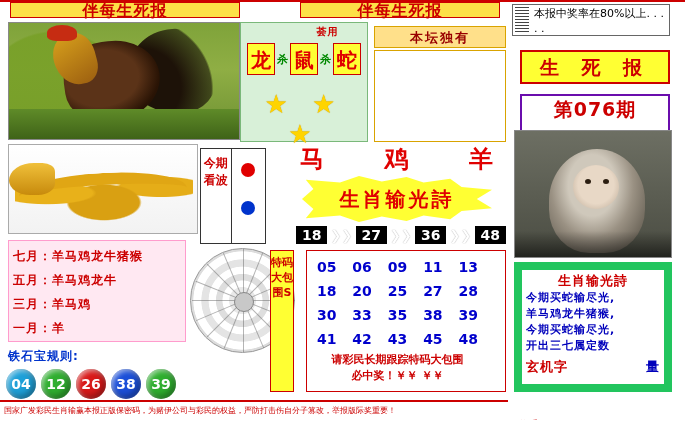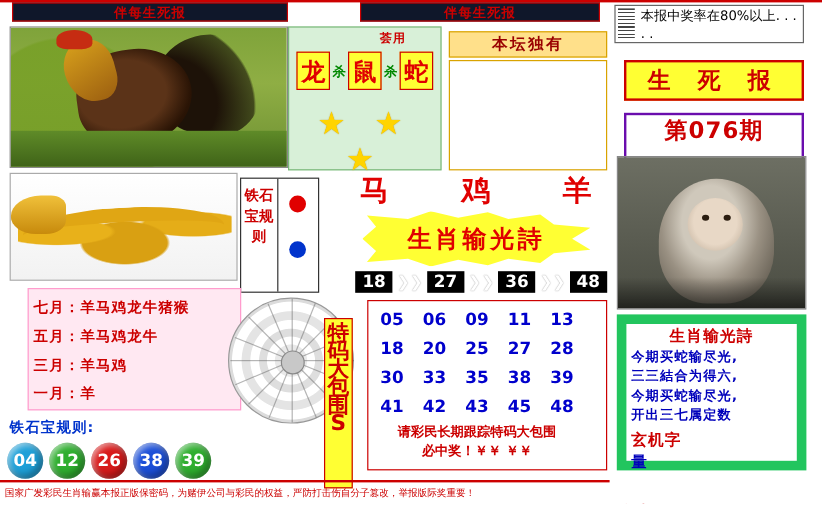--- a/index.html
+++ b/index.html
@@ -8,22 +8,22 @@
     background:#ffffff;
     font-family:"DejaVu Sans","Liberation Sans",sans-serif;
     overflow:hidden;
     position:relative;
   }
   .page{position:relative;width:685px;height:436px;background:#fff;}
 
   
   .hdr{
     position:absolute;top:2px;height:16px;
-    background:#0f172a;border:1px solid #cc0000;
-    color:#cc0000;font-size:11px;font-weight:bold;
+    background:#fde047;border:1px solid #cc0000;
+    color:#cc0000;font-size:16px;font-weight:bold;
     text-align:center;line-height:16px;letter-spacing:1px;
     box-sizing:border-box;
   }
   #hdr1{left:10px;width:230px;}
   #hdr2{left:300px;width:200px;}
 
   
   .photo-frame{
     position:absolute;border:1px solid #888;box-sizing:border-box;overflow:hidden;
   }
@@ -85,21 +85,20 @@
     position:absolute;left:0px;top:18px;width:46px;height:32px;
     background:linear-gradient(#f0c03a,#c78a0c);
     border-radius:60% 30% 40% 50%;
   }
 
   
   #zodiac-lines{
     position:absolute;left:8px;top:240px;width:178px;height:102px;
     background:#ffe8f2;border:1px solid #ff9ccd;box-sizing:border-box;
     padding:3px 4px;
-    margin-left:15px;
   }
   #zodiac-lines .zl{
     color:#cc0000;font-size:12px;font-weight:bold;line-height:24px;
     white-space:nowrap;letter-spacing:1px;
   }
 
   
   #balls-title{
     position:absolute;left:8px;top:348px;width:120px;height:16px;
     color:#0033cc;font-size:12px;font-weight:bold;letter-spacing:1px;
@@ -213,22 +212,22 @@
     background:#000;color:#fff;font-size:14px;font-weight:bold;
     padding:1px 6px;
   }
   .strip-chev{color:#ffffff;font-size:13px;font-weight:bold;
     text-shadow:0 0 1px #888;}
 
   
   #temacode{
     position:absolute;left:270px;top:250px;width:24px;height:142px;
     background:#ffff33;border:1px solid #cc0000;box-sizing:border-box;
-    color:#cc0000;font-size:18px;font-weight:bold;
-    text-align:center;padding-top:4px;line-height:15px;margin-top:15px;
+    color:#cc0000;font-size:11px;font-weight:bold;
+    text-align:center;padding-top:4px;line-height:15px;
   }
 
   
   #grid{
     position:absolute;left:306px;top:250px;width:200px;height:142px;
     background:#ffffff;border:1px solid #cc0000;box-sizing:border-box;
     padding:4px 19px 0 2px;
   }
   #grid table{width:100%;border-collapse:collapse;}
   #grid td{
@@ -294,21 +293,21 @@
   }
   #poem .ptitle{
     color:#cc0000;font-size:13px;font-weight:bold;text-align:center;letter-spacing:1px;
     line-height:18px;
   }
   #poem .pline{
     color:#0000bb;font-size:11px;font-weight:bold;line-height:16px;letter-spacing:1px;
   }
   #poem .pfoot{
     margin-top:4px;color:#cc0000;font-size:13px;font-weight:bold;letter-spacing:1px;
-    display:flex;justify-content:space-between;flex-direction:column;
+    display:flex;justify-content:space-between;
   }
   #poem .pfoot .pf2{color:#0000bb;}
 
   
   #disclaimer{
     position:absolute;left:4px;top:404px;width:500px;height:14px;
     color:#cc0000;font-size:8px;line-height:14px;white-space:nowrap;overflow:hidden;
   }
   #footer-bar{
     position:absolute;left:0;top:420px;width:685px;height:16px;background:#ffffff;
@@ -374,21 +373,21 @@
     <div class="monkey-shadow"></div>
   </div>
 
   <div id="dragon">
     <div class="dragon-shape"></div>
     <div class="dragon-body"></div>
     <div class="dragon-head"></div>
   </div>
 
   <div id="kanbo">
-    <div class="kb-text">铁石宝规则</div>
+    <div class="kb-text">今期看波</div>
     <div class="kb-dots">
       <i class="d1" id="dot1" style="background: rgb(224, 0, 0);"></i>
       <i class="d2" id="dot2" style="background: rgb(0, 51, 204);"></i>
     </div>
   </div>
 
   <div id="mjy">
     <span>马</span>
     <span>鸡</span>
     <span>羊</span>
@@ -462,21 +461,21 @@
       </tr>
     </tbody>
       </table>
     <div class="note">请彩民长期跟踪特码大包围</div>
     <div class="note">必中奖！￥￥   ￥￥</div>
   </div>
 
   <div id="poem">
     <div class="ptitle">生肖输光詩</div>
     <div class="pline">今期买蛇输尽光,</div>
-    <div class="pline">三三結合为得六,</div>
+    <div class="pline">羊马鸡龙牛猪猴,</div>
     <div class="pline">今期买蛇输尽光,</div>
     <div class="pline">开出三七属定数</div>
     <div class="pfoot">
       <span class="pf1">玄机字</span>
       <span class="pf2">量</span>
     </div>
   </div>
 
   <div id="balls-title">铁石宝规则:</div>
   <div id="balls-row">

